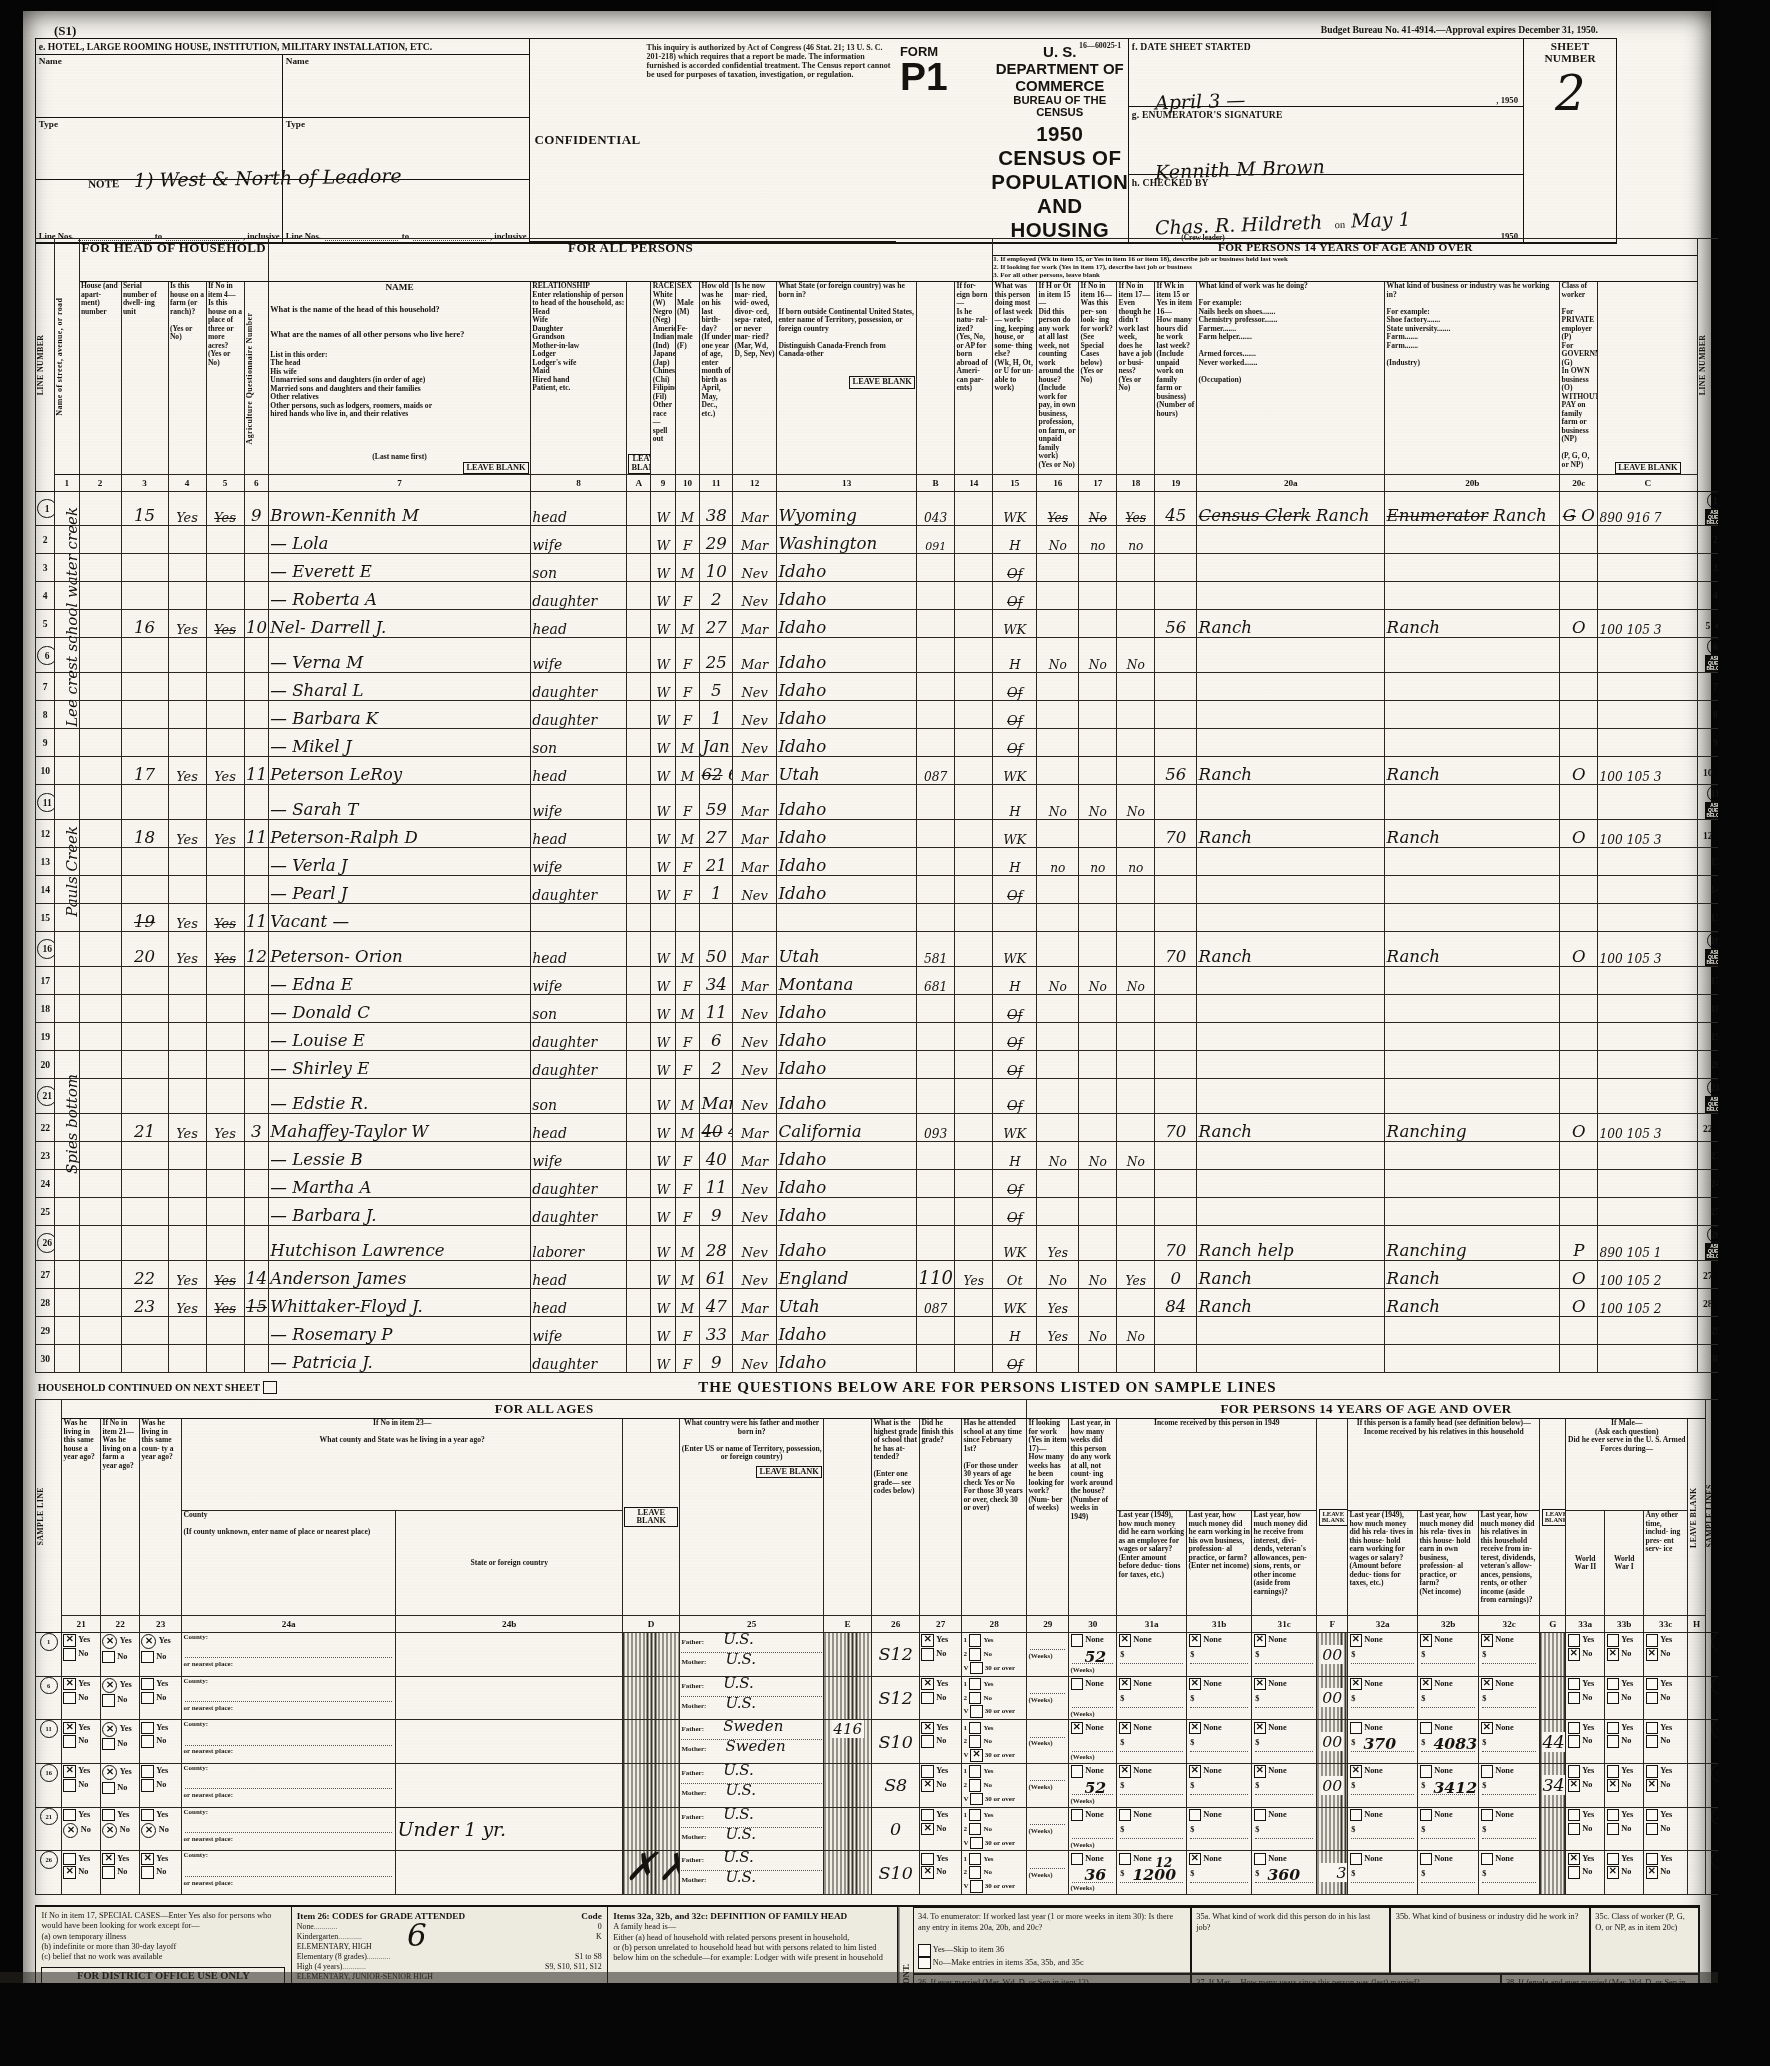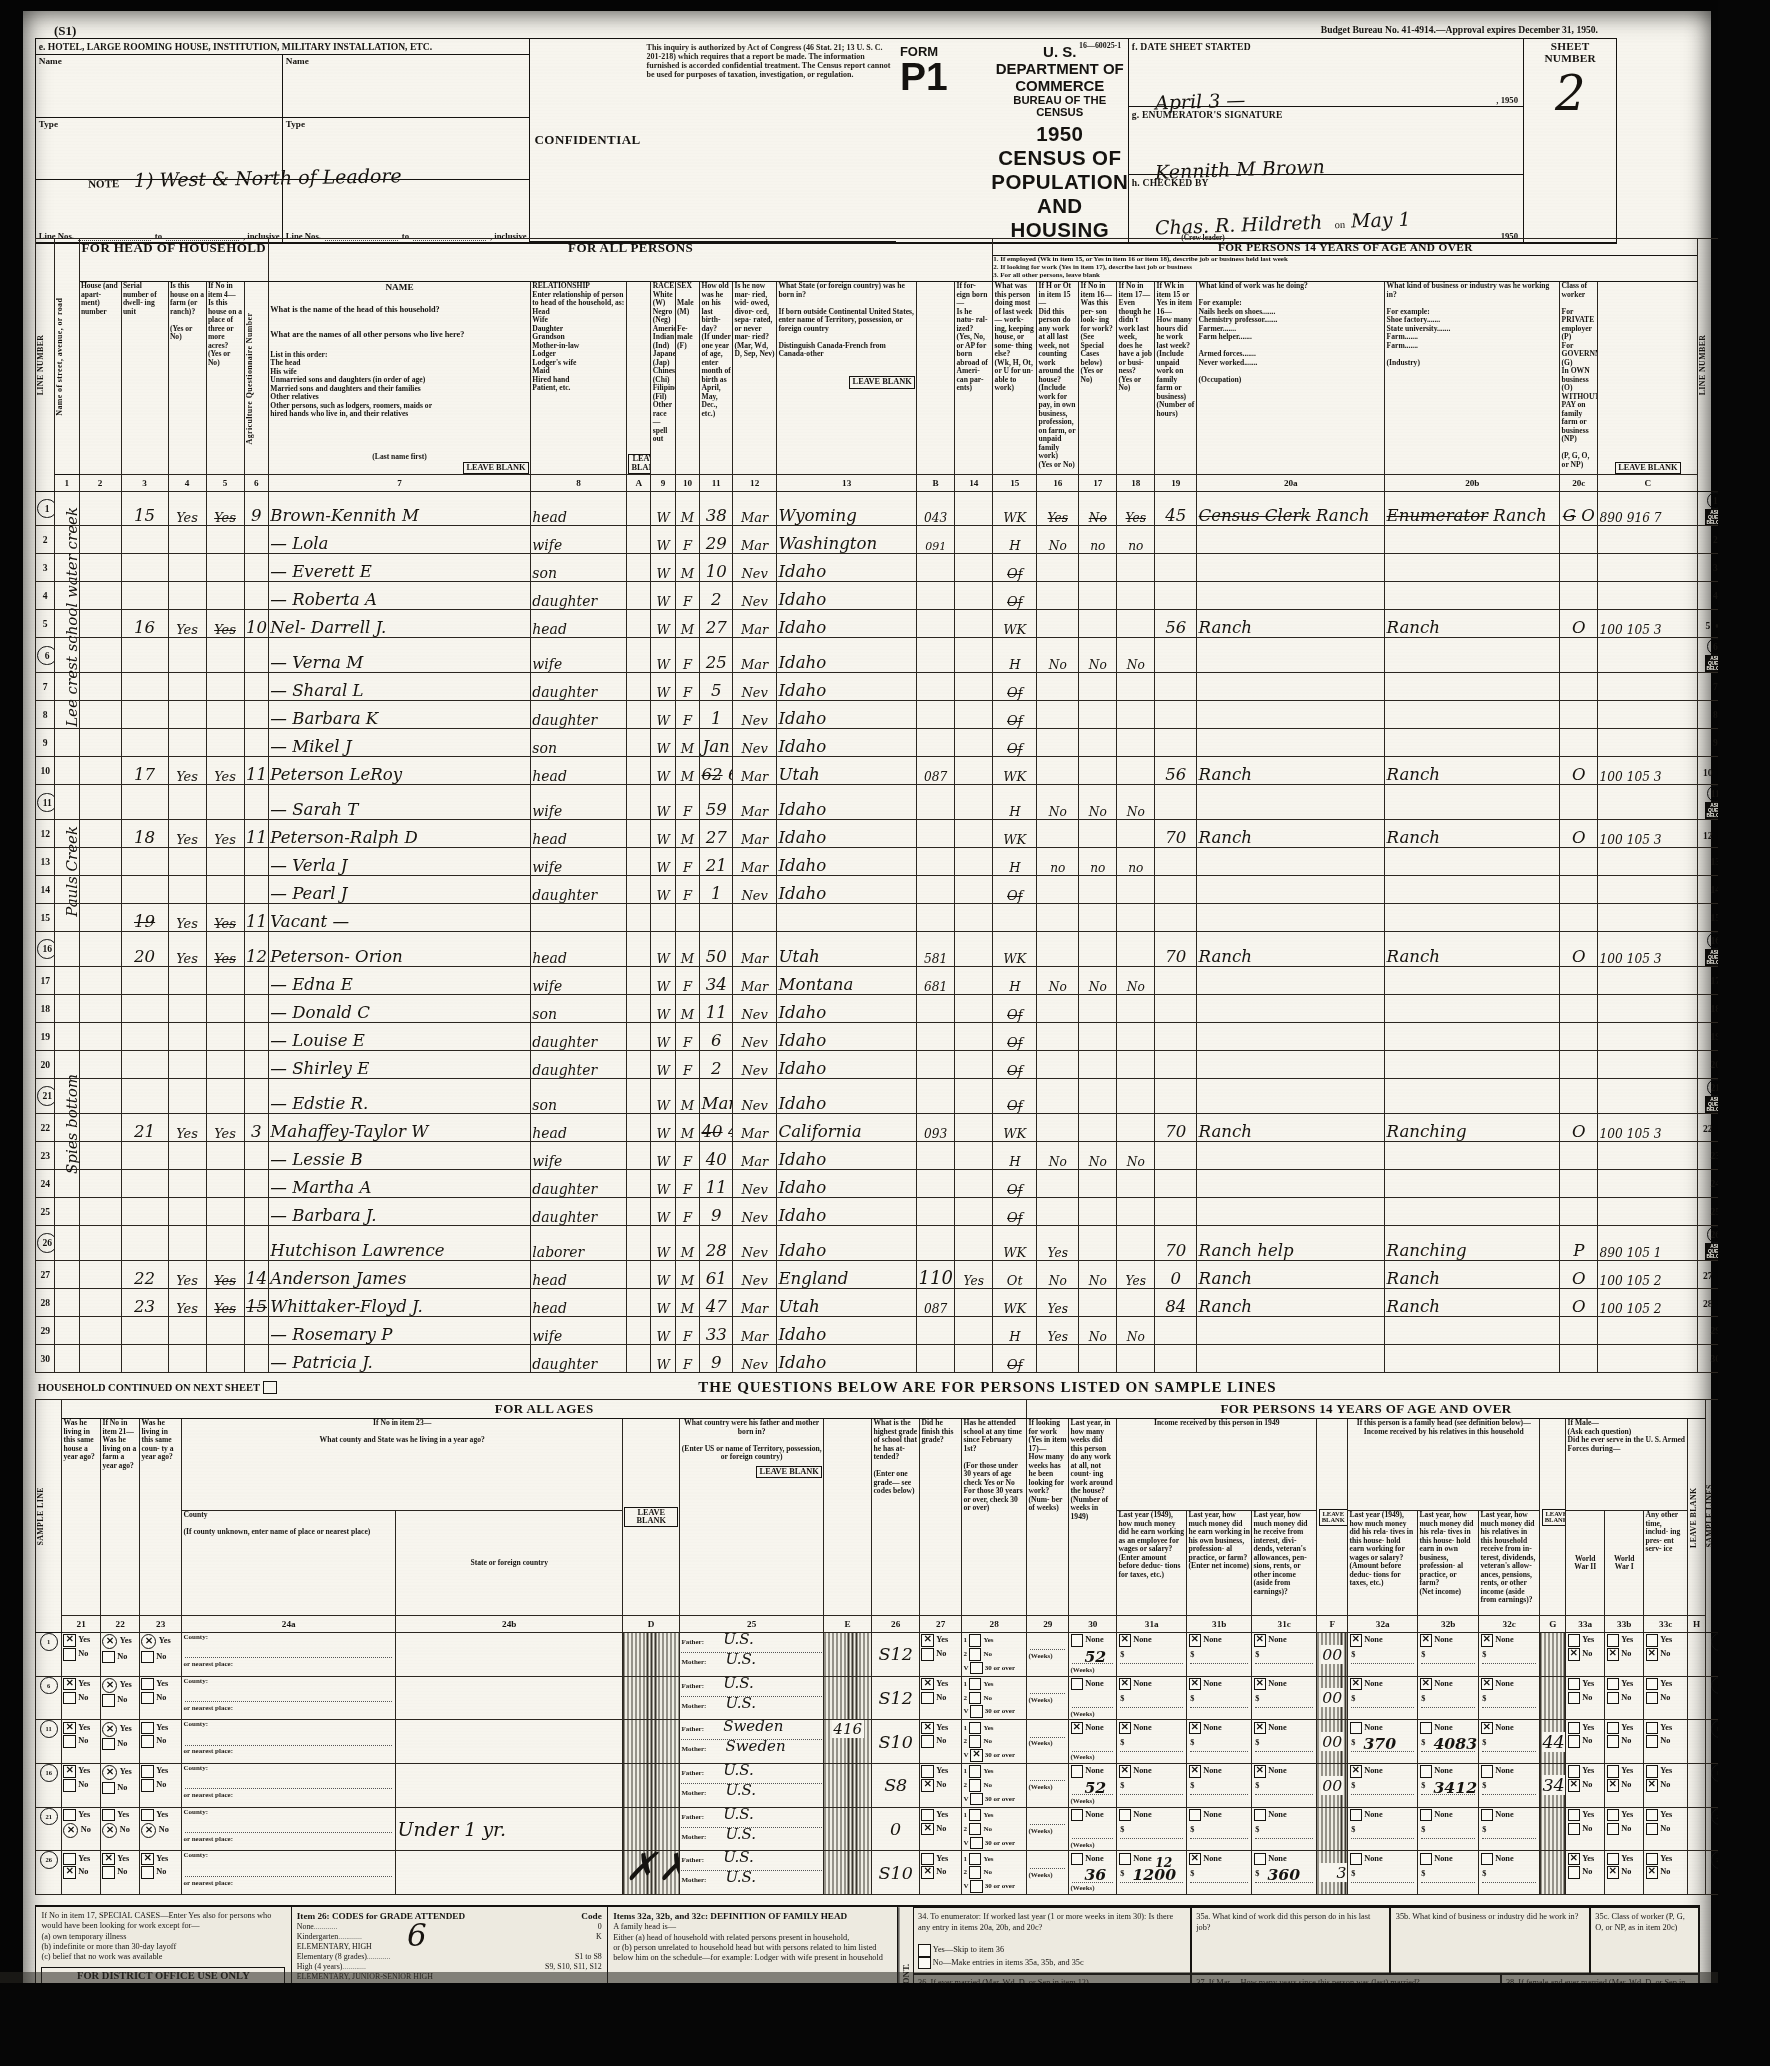--- a/index.html
+++ b/index.html
@@ -1333,21 +1333,21 @@
     <th rowspan="2">If looking for work (Yes in item 17)—
 How many weeks has he been looking for work?
 (Num- ber of weeks)</th>
     <th rowspan="2">Last year, in how many weeks did this person do any work at all, not count- ing work around the house?
 (Number of weeks in 1949)</th>
     <th colspan="3" style="text-align:center">Income received by this person in 1949</th>
     <th rowspan="2" class="ctr" style="vertical-align:middle"><span class="lvb" style="font-size:6.5px">LEAVE BLANK</span></th>
     <th colspan="3" style="text-align:center;white-space:pre-line">If this person is a family head (see definition below)—
 Income received by his relatives in this household</th>
     <th rowspan="2" class="ctr" style="vertical-align:middle"><span class="lvb" style="font-size:6.5px">LEAVE BLANK</span></th>
-    <th colspan="3" style="text-align:left;white-space:pre-line">If Male—
+    <th colspan="3" style="text-align:center;white-space:pre-line">If Male—
 (Ask each question)
 Did he ever serve in the U. S. Armed Forces during—</th>
     <th rowspan="2" class="vt">LEAVE BLANK</th>
   </tr>
   <tr class="cols" style="height:105px">
     <th>County
 
 (If county unknown, enter name of place or nearest place)</th>
     <th style="text-align:center;vertical-align:middle">State or foreign country</th>
     <th>Last year (1949), how much money did he earn working as an employee for wages or salary?

